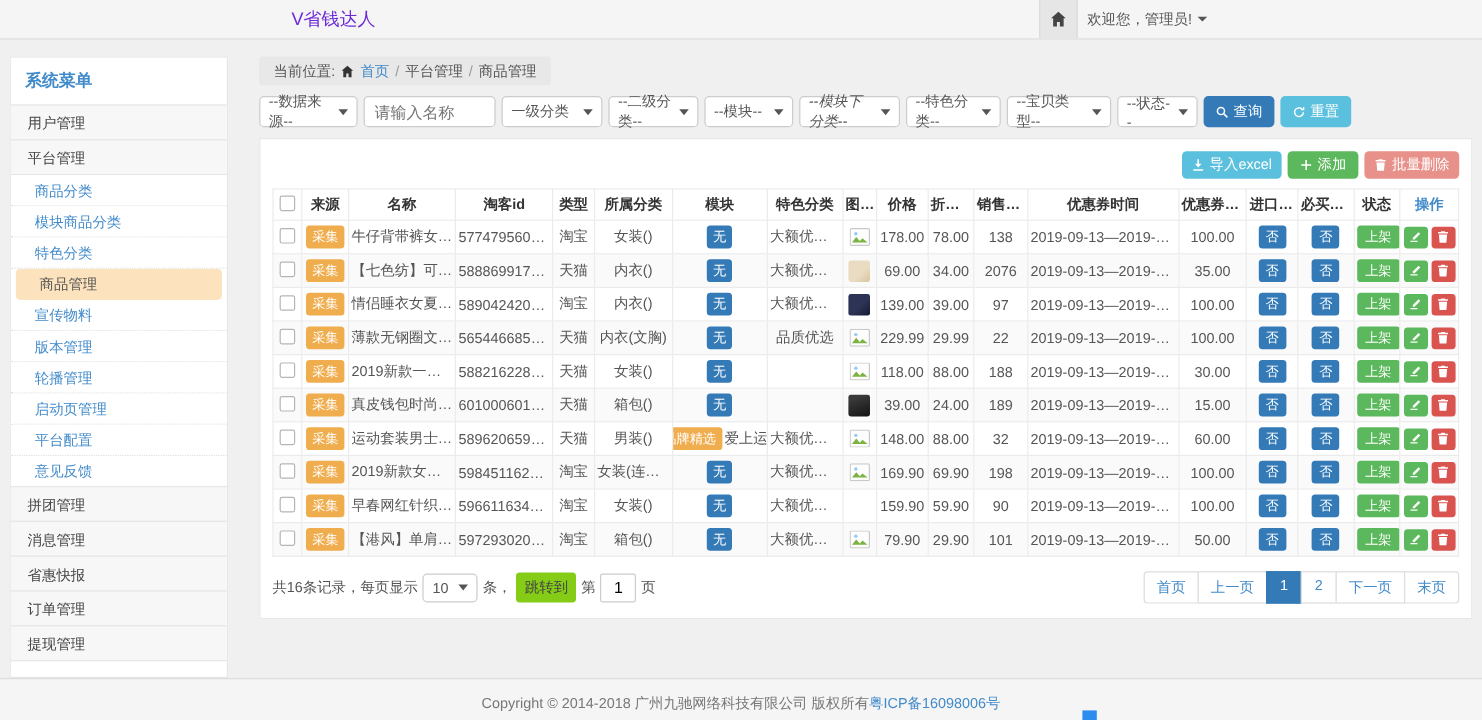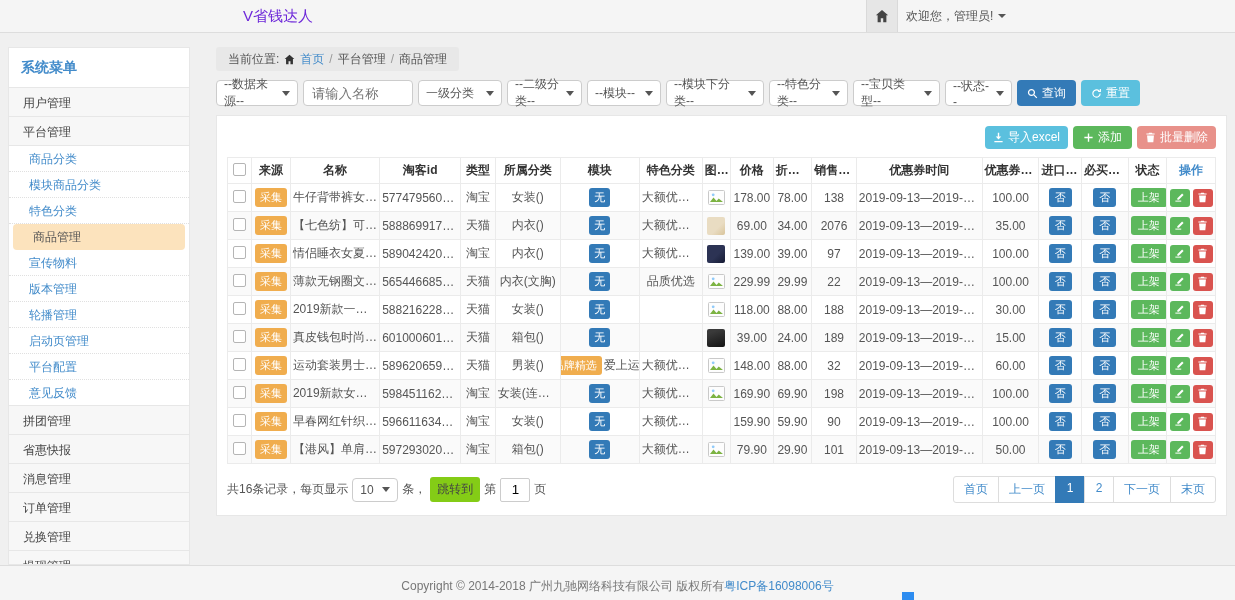--- a/index.html
+++ b/index.html
@@ -130,24 +130,23 @@
       <div class="menu-sub">模块商品分类</div>
       <div class="menu-sub">特色分类</div>
       <div class="menu-sub active">商品管理</div>
       <div class="menu-sub">宣传物料</div>
       <div class="menu-sub">版本管理</div>
       <div class="menu-sub">轮播管理</div>
       <div class="menu-sub">启动页管理</div>
       <div class="menu-sub">平台配置</div>
       <div class="menu-sub">意见反馈</div>
       <div class="menu-section">拼团管理</div>
+      <div class="menu-section">消息管理</div>
       <div class="menu-section">省惠快报</div>
-      <div class="menu-section">消息管理</div>
       <div class="menu-section">订单管理</div>
-      <div class="menu-section">兑换管理</div>
       <div class="menu-section">提现管理</div>
     </div>
 </div>
 
 <div class="breadcrumb">
   <span>当前位置:</span>
   <svg viewBox="0 0 16 16">
       <path d="M8 1l7 6.2h-2V15h-3.6v-4.4H6.6V15H3V7.2H1z"></path>
     </svg>
   <a class="home-link">首页</a>
@@ -169,21 +168,21 @@
         <span class="sel-caret"></span>
       </span>
       <span class="sel-box" style="width: 75px;">
         <span>--二级分类--</span>
         <span class="sel-caret"></span>
       </span>
       <span class="sel-box" style="width: 74px;">
         <span>--模块--</span>
         <span class="sel-caret"></span>
       </span>
-      <span class="sel-box" style="width: 98px;">
+      <span class="sel-box" style="width: 84px; font-style: italic;">
         <span>--模块下分类--</span>
         <span class="sel-caret"></span>
       </span>
       <span class="sel-box" style="width: 79px;">
         <span>--特色分类--</span>
         <span class="sel-caret"></span>
       </span>
       <span class="sel-box" style="width: 87px;">
         <span>--宝贝类型--</span>
         <span class="sel-caret"></span>

